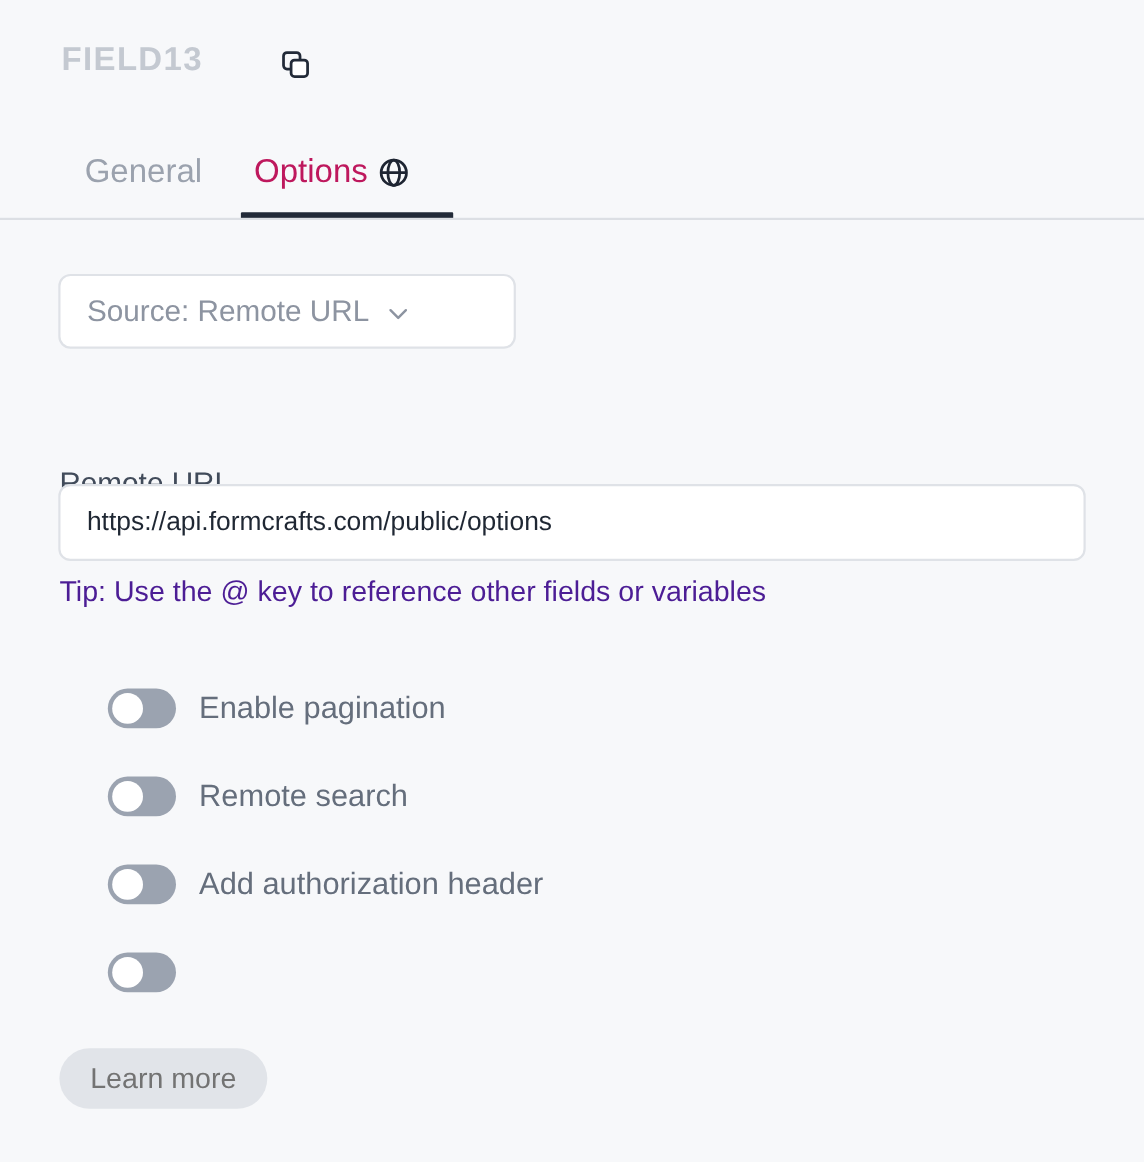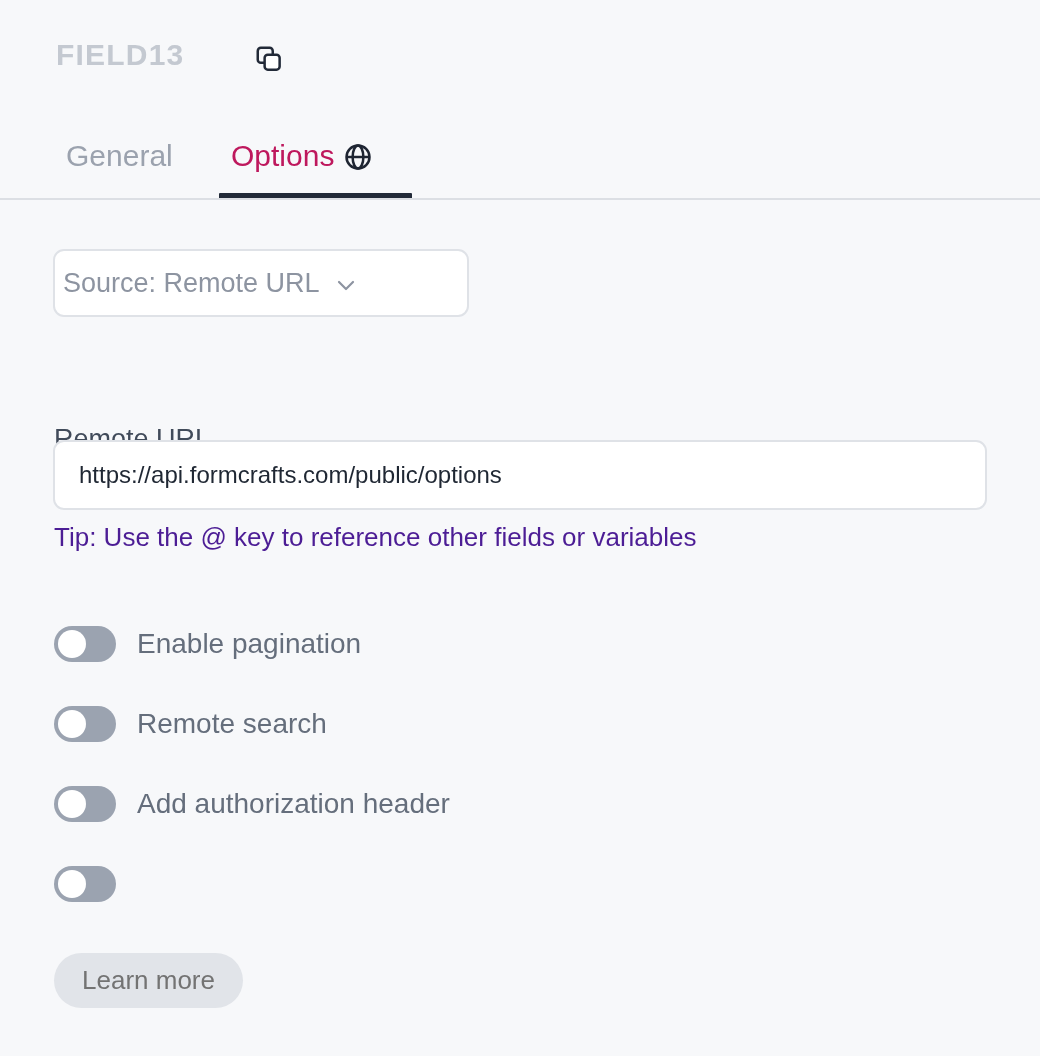--- a/index.html
+++ b/index.html
@@ -79,21 +79,21 @@
     display: flex;
     align-items: center;
     gap: 9px;
     cursor: pointer;
     font-size: 30px;
     line-height: 1;
     white-space: nowrap;
   }
 
   .tab-general {
-    left: 66px;
+    left: 77px;
     color: #9ba2ae;
     font-weight: 400;
   }
 
   .tab-options {
     left: 231px;
     color: #be185d;
     font-weight: 400;
   }
 
@@ -130,21 +130,21 @@
     position: absolute;
     left: 53px;
     top: 49px;
     width: 416px;
     height: 68px;
     background: #ffffff;
     border: 2px solid #dfe2e7;
     border-radius: 11px;
     display: flex;
     align-items: center;
-    padding: 0 8px;
+    padding: 0 24px;
     gap: 14px;
     cursor: pointer;
   }
 
   .source-select-label {
     font-size: 27px;
     color: #8d94a1;
     line-height: 1;
     white-space: nowrap;
   }
@@ -195,20 +195,21 @@
     line-height: 1;
     white-space: nowrap;
   }
 
   
   .toggle-list {
     position: absolute;
     left: 0;
     top: 404px;
     width: 1040px;
+    padding-left: 44px;
   }
 
   .toggle-row {
     position: relative;
     height: 80px;
     display: flex;
     align-items: center;
     padding-left: 54px;
     gap: 21px;
     cursor: pointer;

